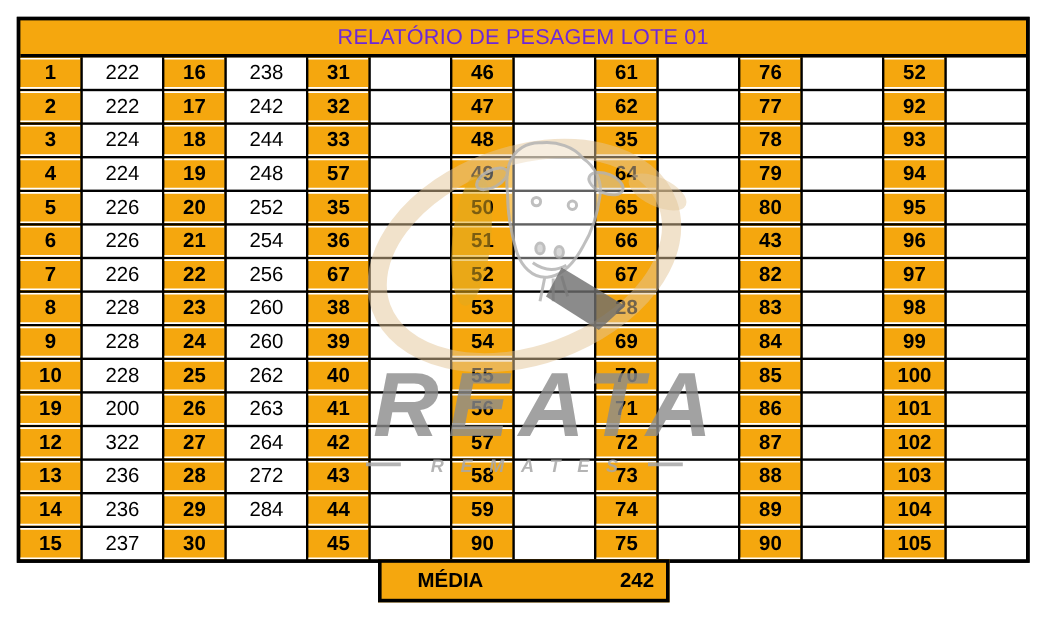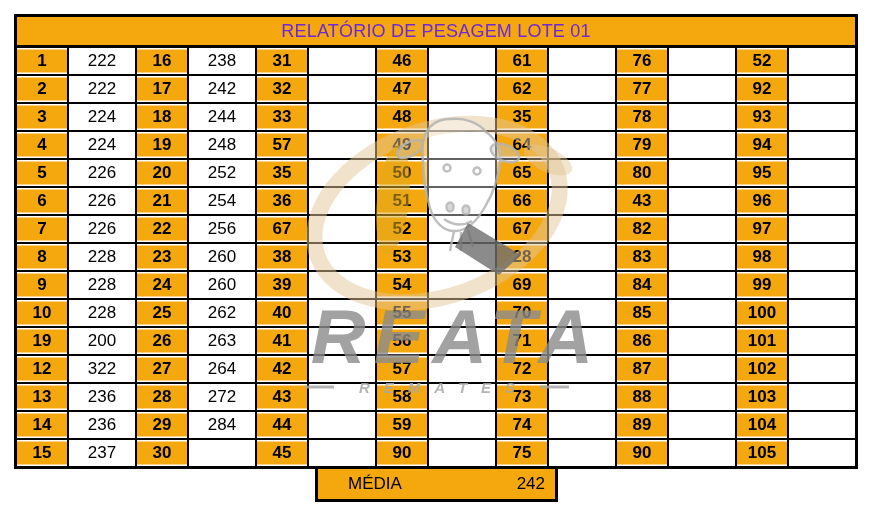--- a/index.html
+++ b/index.html
@@ -56,21 +56,21 @@
 
   
   .media-box{
     position:absolute;left:315px;top:466px;
     width:243px;height:36px;
     box-sizing:border-box;
     background:var(--orange);
     border:3px solid var(--line);
     display:flex;align-items:center;justify-content:space-between;
     padding:0 10px 0 30px;
-    font-weight:normal;font-size:17px;color:#000;
+    font-weight:bold;font-size:17px;color:#000;
     z-index:2;
   }
 
   
   .watermark{
     position:absolute;left:0;top:0;
     z-index:5;
     pointer-events:none;
   }
 </style>

